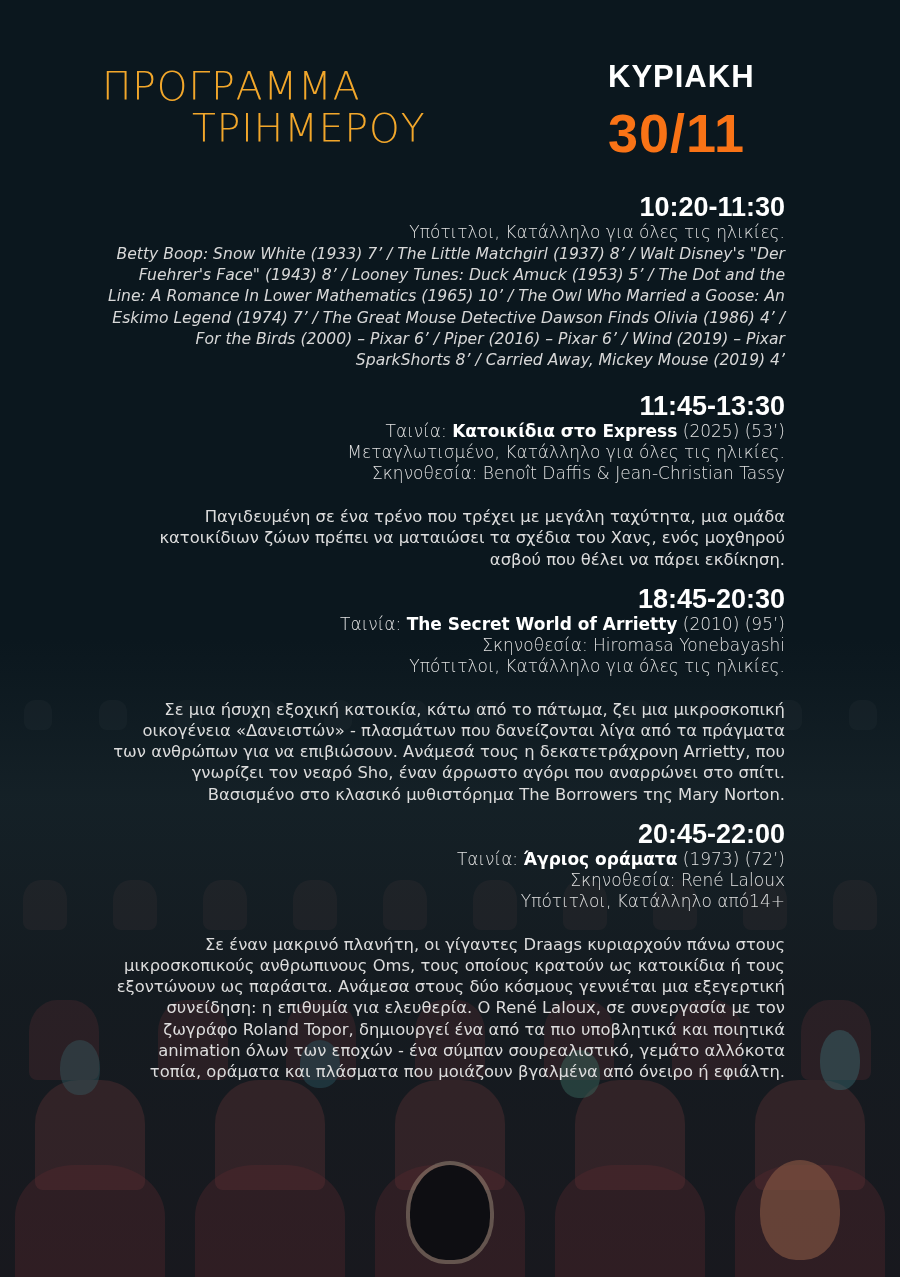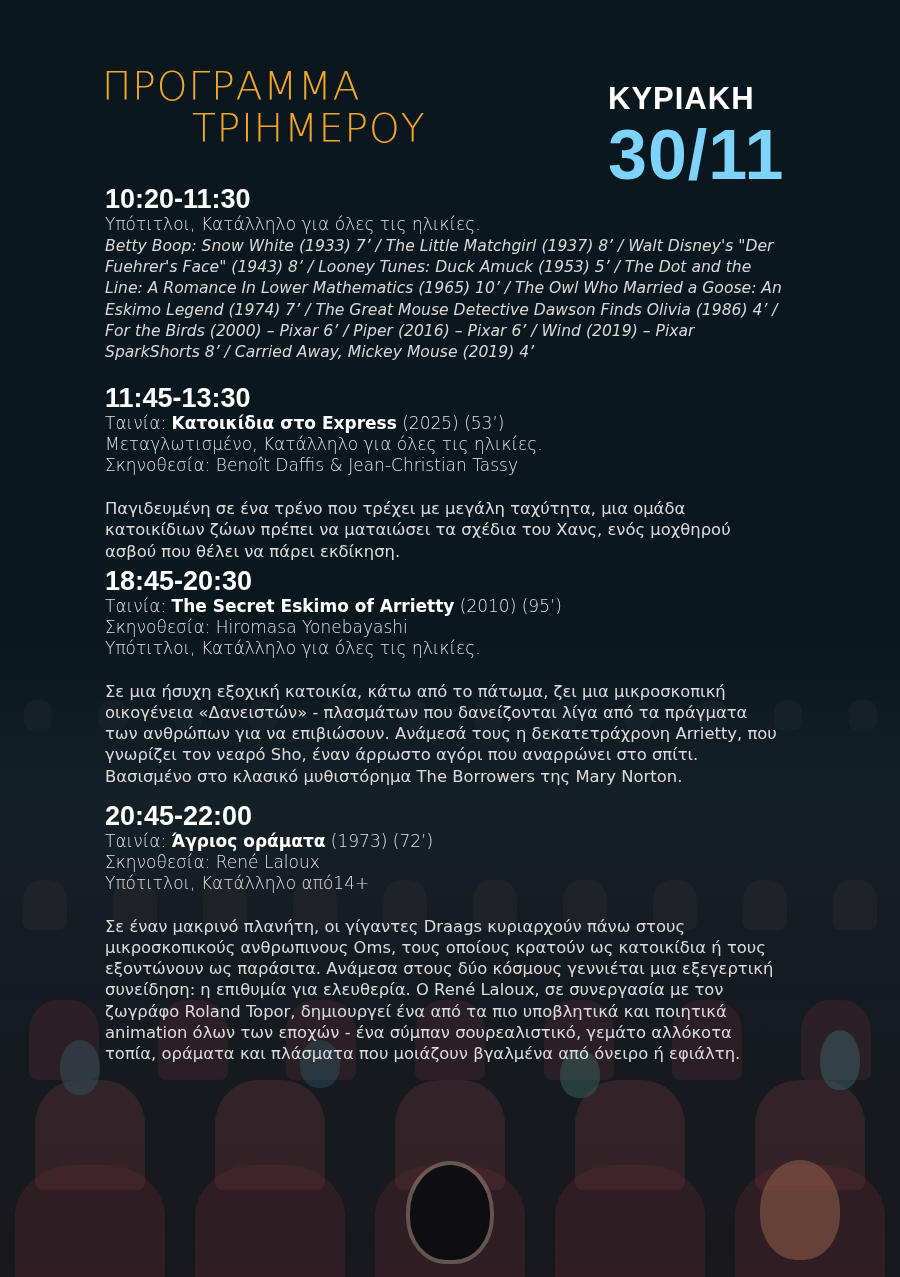--- a/index.html
+++ b/index.html
@@ -36,32 +36,32 @@
     color: #f2a72b;
     font-family: "DejaVu Sans", sans-serif;
     font-weight: 200;
     font-size: 39px;
     letter-spacing: 1px;
     line-height: 42px;
   }
   .title-left .l1 { display: block; }
   .title-left .l2 { display: block; padding-left: 90px; }
 
-  .date-block { position: absolute; left: 608px; top: 80px; }
+  .date-block { position: absolute; left: 608px; top: 58px; }
   .date-day {
     display: block; color: #ffffff; font-weight: bold;
     font-size: 31px; letter-spacing: 1px; line-height: 38px;
   }
   .date-num {
-    display: block; color: #7dd3fc; font-weight: bold;
-    font-size: 70px; line-height: 74px; letter-spacing: 1px; text-align: center;
+    display: block; color: #f97316; font-weight: bold;
+    font-size: 54px; line-height: 74px; letter-spacing: 1px;
   }
 
   
-  .content { position: absolute; left: 105px; top: 184px; width: 680px; }
+  .content { position: absolute; left: 105px; top: 192px; width: 680px; text-align: right; }
   .slot { margin-bottom: 8px; }
   .slot-time {
     color: #ffffff; font-weight: bold; font-size: 27px; line-height: 30px;
     font-family: "Liberation Sans", sans-serif;
   }
   .line {
     font-family: "DejaVu Sans", sans-serif;
     font-size: 17px; line-height: 21px; color: #e2e2e2;
     font-weight: 200;
   }
@@ -152,37 +152,37 @@
 </div>
 
 <div class="content">
 
   <div class="slot" style="margin-bottom:20px;">
     <div class="slot-time">10:20-11:30</div>
     <div class="line">Υπότιτλοι, Κατάλληλο για όλες τις ηλικίες.</div>
     <div class="shorts">Betty Boop: Snow White (1933) 7’ / The Little Matchgirl (1937) 8’ / Walt Disney's "Der Fuehrer's Face" (1943) 8’ / Looney Tunes: Duck Amuck (1953) 5’ / The Dot and the Line: A Romance In Lower Mathematics (1965) 10’ / The Owl Who Married a Goose: An Eskimo Legend (1974) 7’ / The Great Mouse Detective Dawson Finds Olivia (1986) 4’ / For the Birds (2000) – Pixar 6’ / Piper (2016) – Pixar  6’ / Wind (2019) – Pixar SparkShorts  8’ / Carried Away, Mickey Mouse (2019) 4’</div>
   </div>
 
-  <div class="slot" style="margin-bottom:4px;">
+  <div class="slot" style="margin-bottom:14px;">
     <div class="slot-time">11:45-13:30</div>
     <div class="line">
       <span>Ταινία:</span>
       <b>Κατοικίδια στο Express</b>
       <span>(2025) (53’)</span>
     </div>
     <div class="line">Μεταγλωτισμένο, Κατάλληλο για όλες τις ηλικίες.</div>
     <div class="line">Σκηνοθεσία: Benoît Daffis &amp; Jean-Christian Tassy</div>
     <div class="synopsis">Παγιδευμένη σε ένα τρένο που τρέχει με μεγάλη ταχύτητα, μια ομάδα κατοικίδιων ζώων πρέπει να ματαιώσει τα σχέδια του Χανς, ενός μοχθηρού ασβού που θέλει να πάρει εκδίκηση.</div>
   </div>
 
   <div class="slot" style="margin-bottom:14px;">
     <div class="slot-time">18:45-20:30</div>
     <div class="line">
       <span>Ταινία:</span>
-      <b>The Secret Eskimo of Arrietty</b>
+      <b>The Secret World of Arrietty</b>
       <span>(2010) (95’)</span>
     </div>
     <div class="line">Σκηνοθεσία: Hiromasa Yonebayashi</div>
     <div class="line">Υπότιτλοι, Κατάλληλο για όλες τις ηλικίες.</div>
     <div class="synopsis">Σε μια ήσυχη εξοχική κατοικία, κάτω από το πάτωμα, ζει μια μικροσκοπική οικογένεια «Δανειστών» - πλασμάτων που δανείζονται λίγα από τα πράγματα των ανθρώπων για να επιβιώσουν. Ανάμεσά τους η δεκατετράχρονη Arrietty, που γνωρίζει τον νεαρό Sho, έναν άρρωστο αγόρι που αναρρώνει στο σπίτι. Βασισμένο στο κλασικό μυθιστόρημα The Borrowers της Mary Norton.</div>
   </div>
 
   <div class="slot">
     <div class="slot-time">20:45-22:00</div>
     <div class="line">

